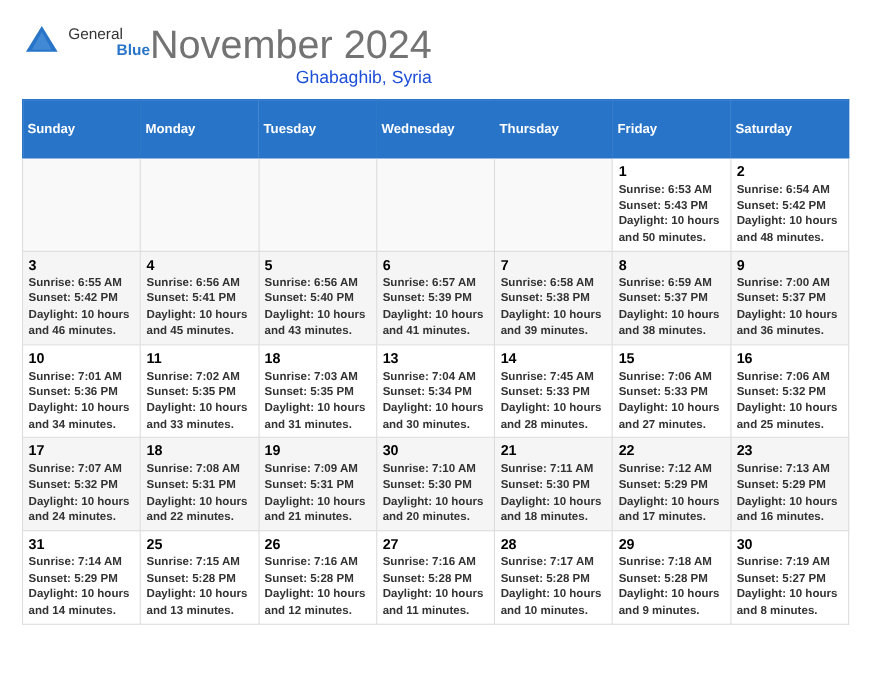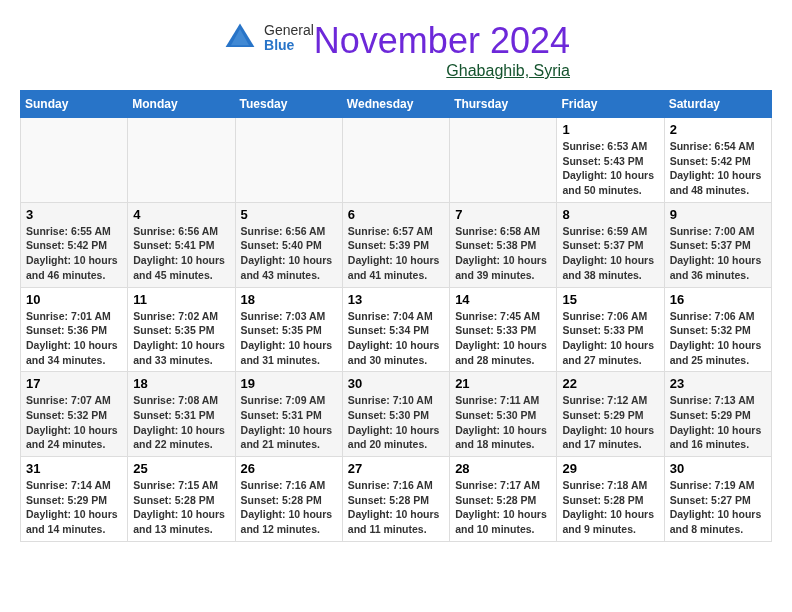--- a/index.html
+++ b/index.html
@@ -5,53 +5,53 @@
     * { box-sizing: border-box; margin: 0; padding: 0; }
     body {
       font-family: Arial, sans-serif;
       background: #fff;
       width: 792px;
       min-height: 612px;
       padding: 20px;
     }
     .header {
       display: flex;
-      justify-content: center;
+      justify-content: flex-start;
       align-items: flex-start;
       margin-bottom: 10px;
     }
     .logo {
       display: flex;
       align-items: center;
       gap: 6px;
     }
     .logo-text {
       display: flex;
       flex-direction: column;
       line-height: 1.1;
     }
     .logo-general { font-size: 14px; color: #333; font-weight: normal; }
-    .logo-blue { font-size: 14px; color: #2874c8; font-weight: bold; }
+    .logo-blue { font-size: 14px; color: #2874c8; font-weight: bold; margin-left: 44px; }
     .logo-icon {
       width: 36px;
       height: 36px;
     }
     .title-block { text-align: right; }
-    .month-title { font-size: 36px; color: #6d28d9; font-weight: normal; }
-    .location { font-size: 16px; color: #14532d; text-decoration: underline; }
+    .month-title { font-size: 36px; color: #737373; font-weight: normal; }
+    .location { font-size: 16px; color: #1d4ed8; }
 
     .calendar {
       width: 100%;
       border-collapse: collapse;
       font-size: 11px;
     }
     .calendar th {
       background: #2874c8;
       color: #fff;
-      padding: 6px 4px;
+      padding: 19px 4px;
       text-align: left;
       font-weight: bold;
       font-size: 12px;
       border: 1px solid #2874c8;
     }
     .calendar td {
       border: 1px solid #ddd;
       vertical-align: top;
       padding: 4px 5px;
       width: calc(100% / 7);

